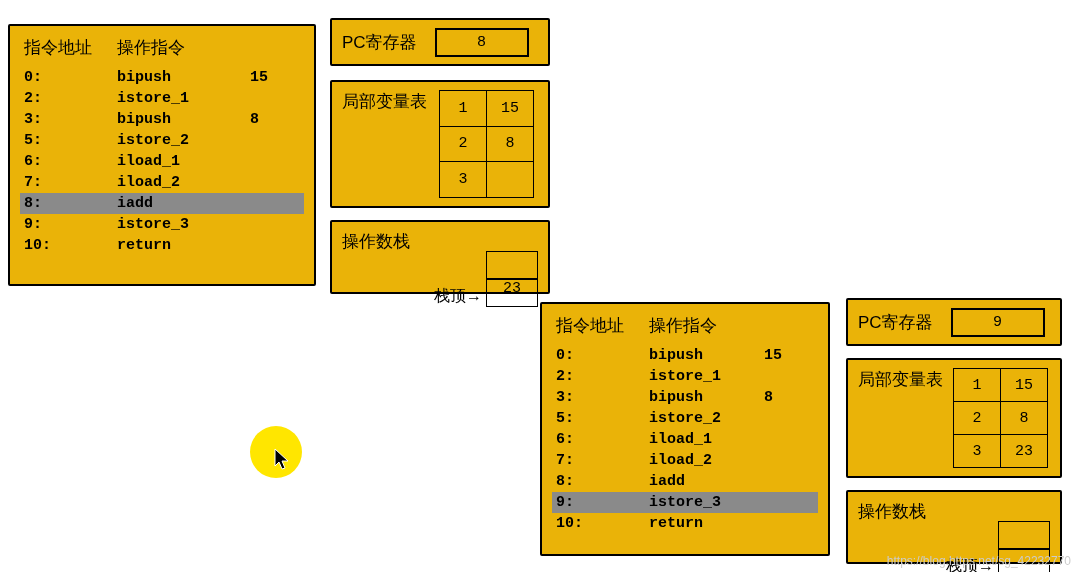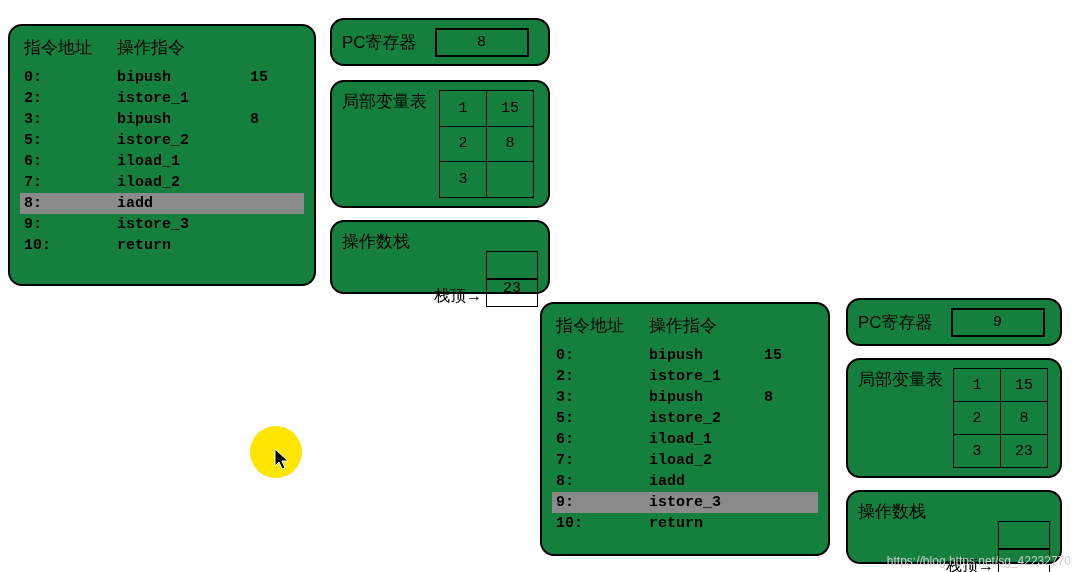--- a/index.html
+++ b/index.html
@@ -8,24 +8,24 @@
     width: 1079px;
     height: 572px;
     position: relative;
     font-family: Arial, sans-serif;
     background: #fff;
     overflow: hidden;
   }
   .panel {
     position: absolute;
     border: 2px solid #000;
-    border-radius: 14px;
+    border-radius: 2px;
     padding: 8px 10px;
     box-sizing: border-box;
-    background: #15803d;
+    background: #eab308;
   }
   .instr-table {
     width: 100%;
     border-collapse: collapse;
   }
   .instr-table td {
     padding: 2px 4px;
     font-size: 15px;
     font-family: "Courier New", monospace;
     font-weight: bold;

